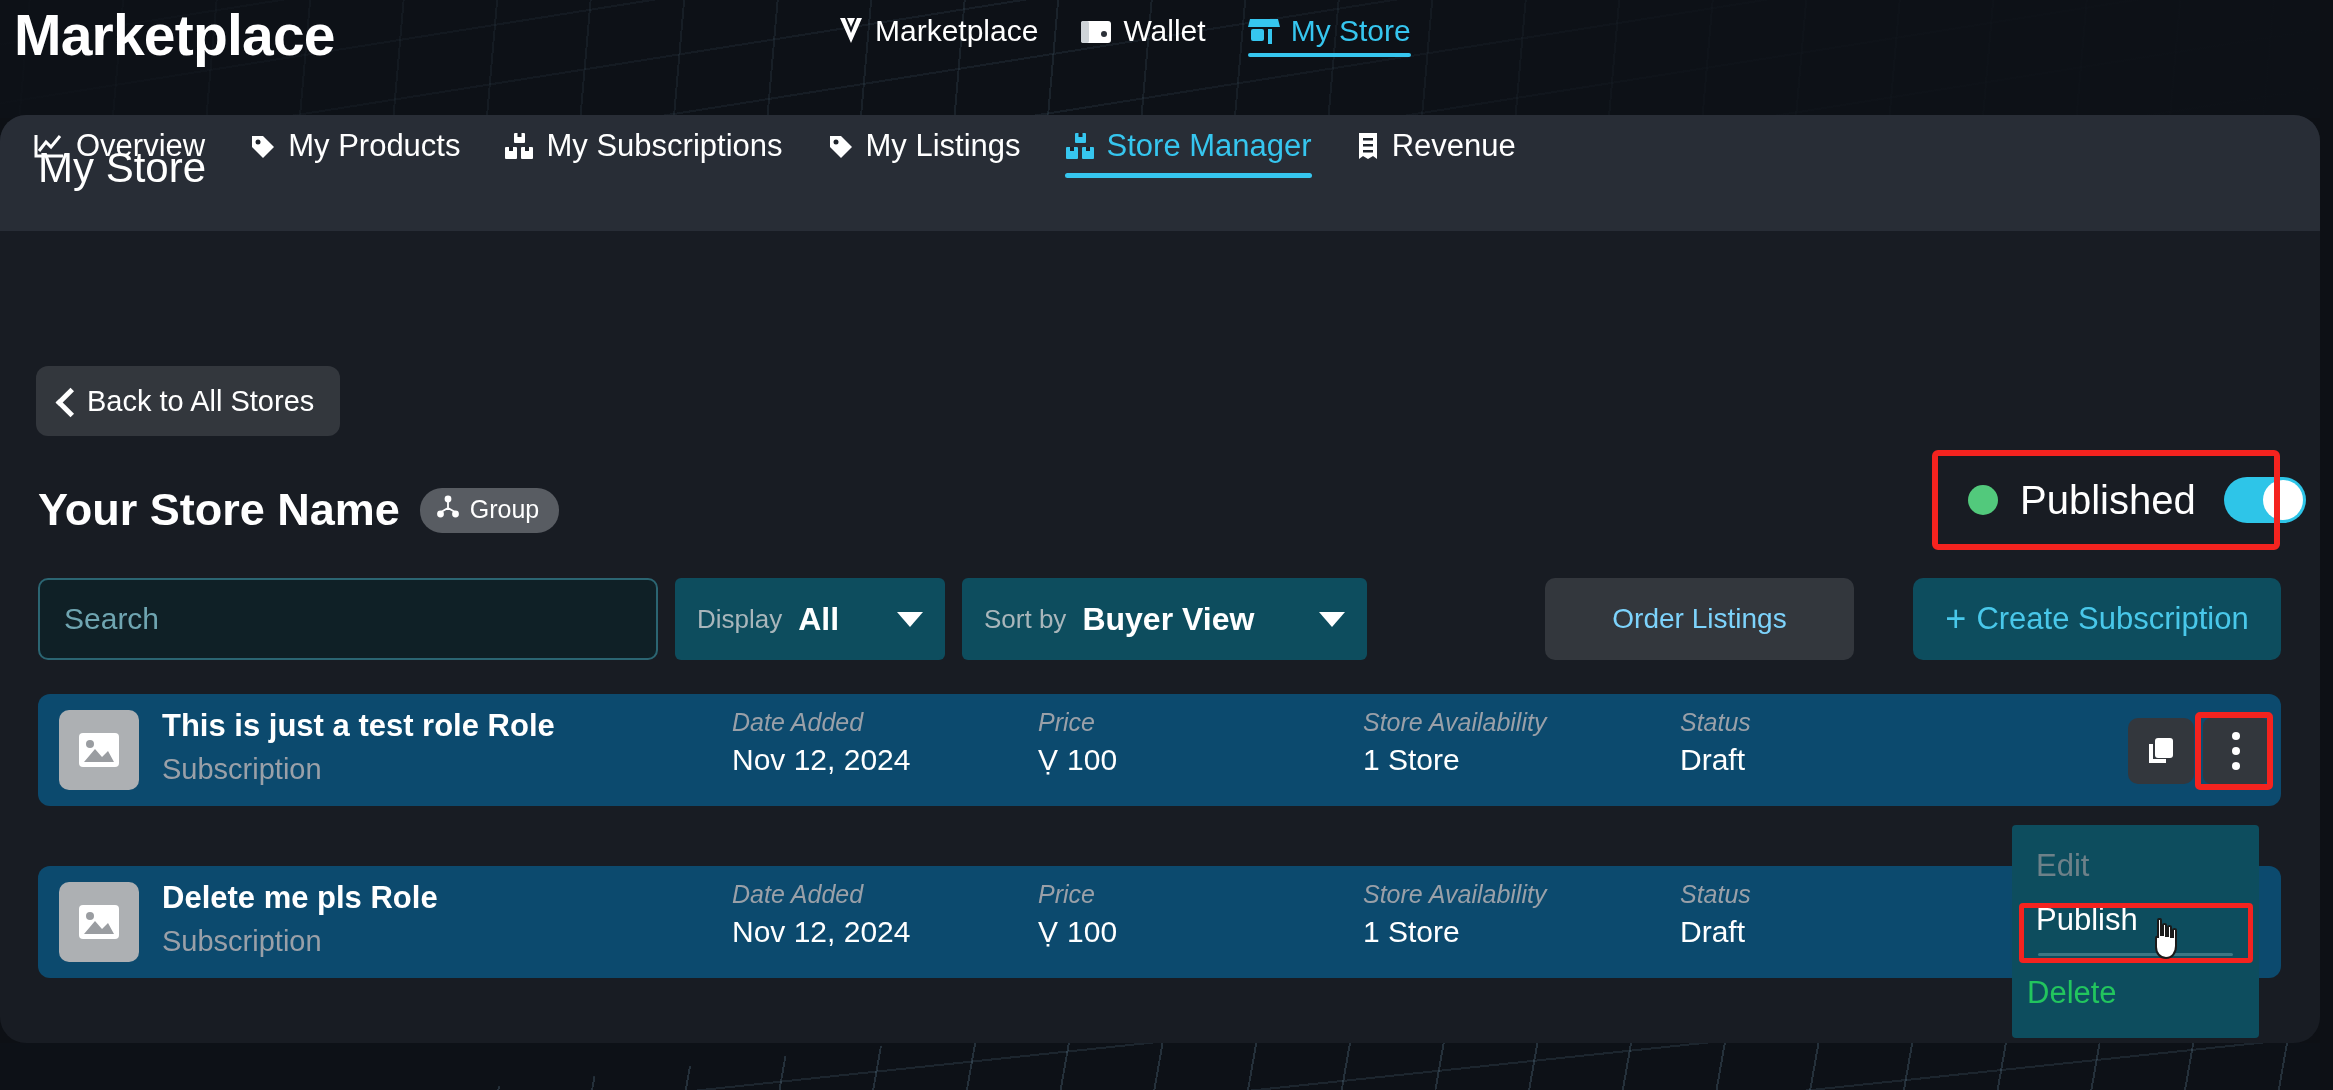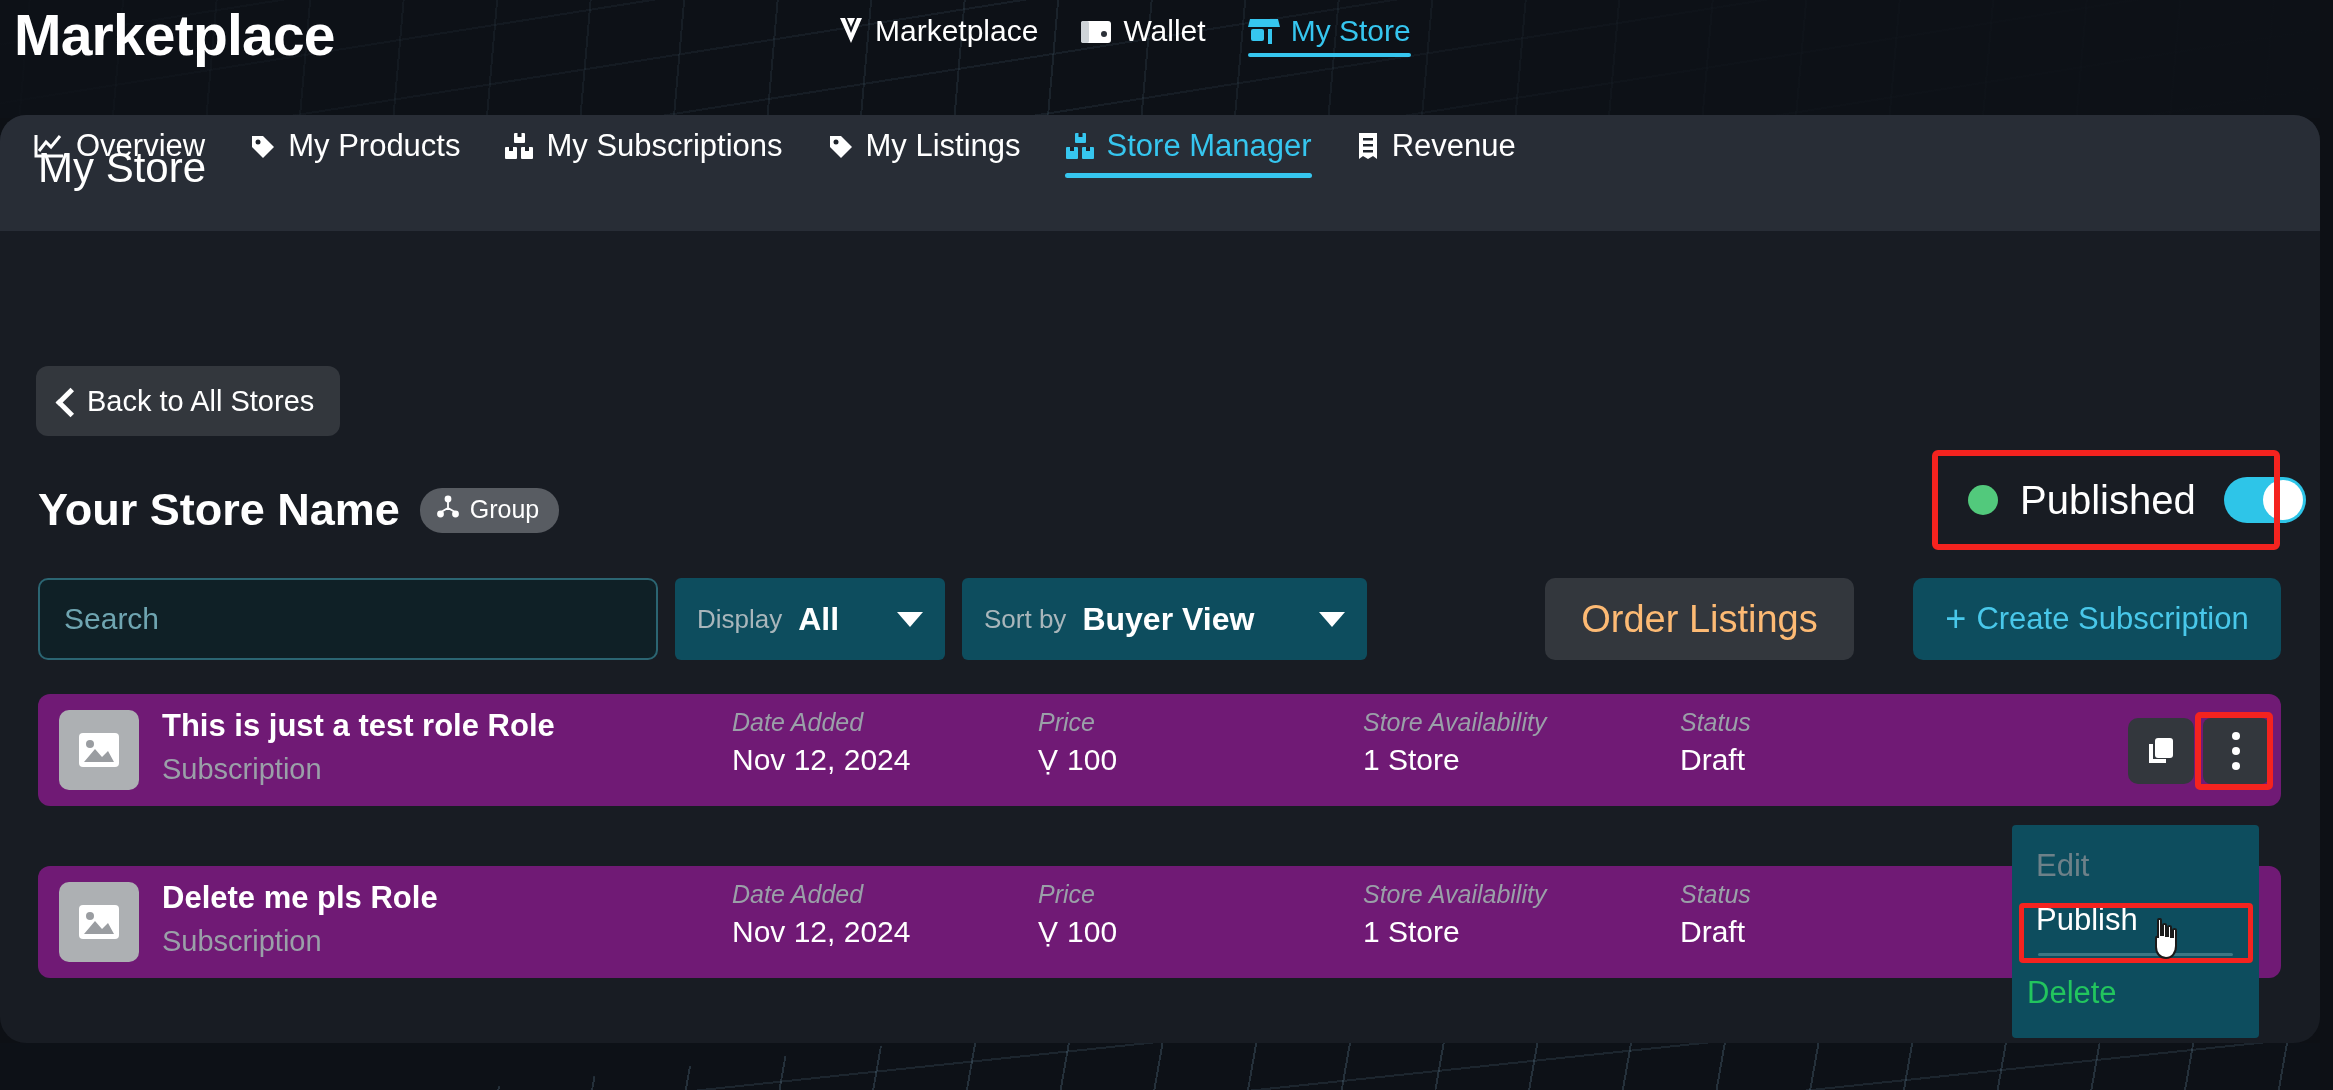--- a/index.html
+++ b/index.html
@@ -287,22 +287,22 @@
 
   .order-btn {
     position: absolute;
     left: 1545px; top: 578px;
     width: 309px; height: 82px;
     background: #33373d;
     border-radius: 10px;
     display: flex;
     align-items: center;
     justify-content: center;
-    font-size: 38px;
-    color: #fdba74;
+    font-size: 28px;
+    color: #7dd3fc;
     cursor: pointer;
   }
   .create-btn {
     position: absolute;
     left: 1913px; top: 578px;
     width: 368px; height: 82px;
     background: #0d4d5e;
     border-radius: 10px;
     display: flex;
     align-items: center;
@@ -313,21 +313,21 @@
     cursor: pointer;
   }
   .plus-sign { font-size: 36px; line-height: 1; color: #49c8ea; }
 
   
   .list-row {
     position: absolute;
     left: 38px;
     width: 2243px;
     height: 112px;
-    background: #701a75;
+    background: #0c4a6e;
     border-radius: 12px;
   }
   .row-1 { top: 694px; }
   .row-2 { top: 866px; }
 
   .thumb {
     position: absolute;
     left: 21px; top: 16px;
     width: 80px; height: 80px;
     background: #adb0b3;

